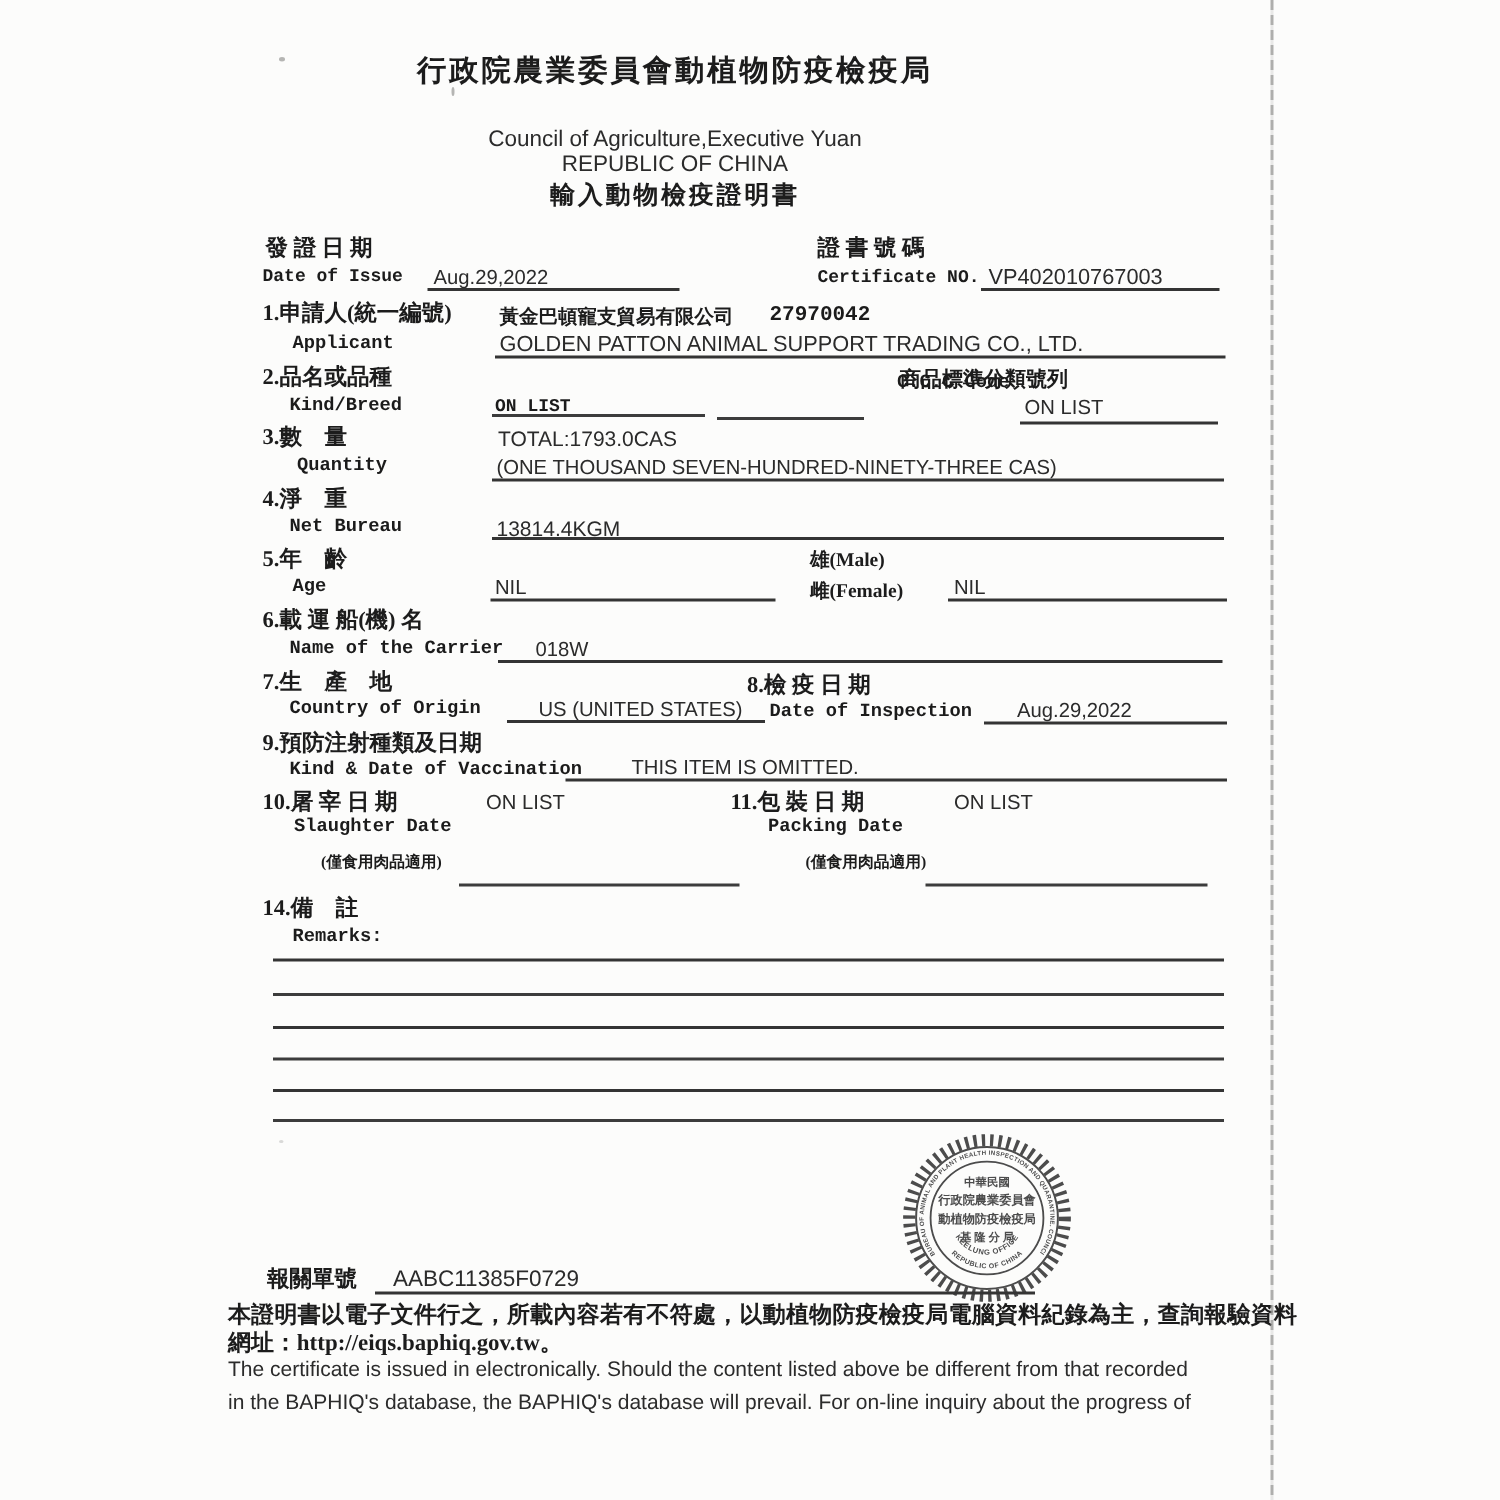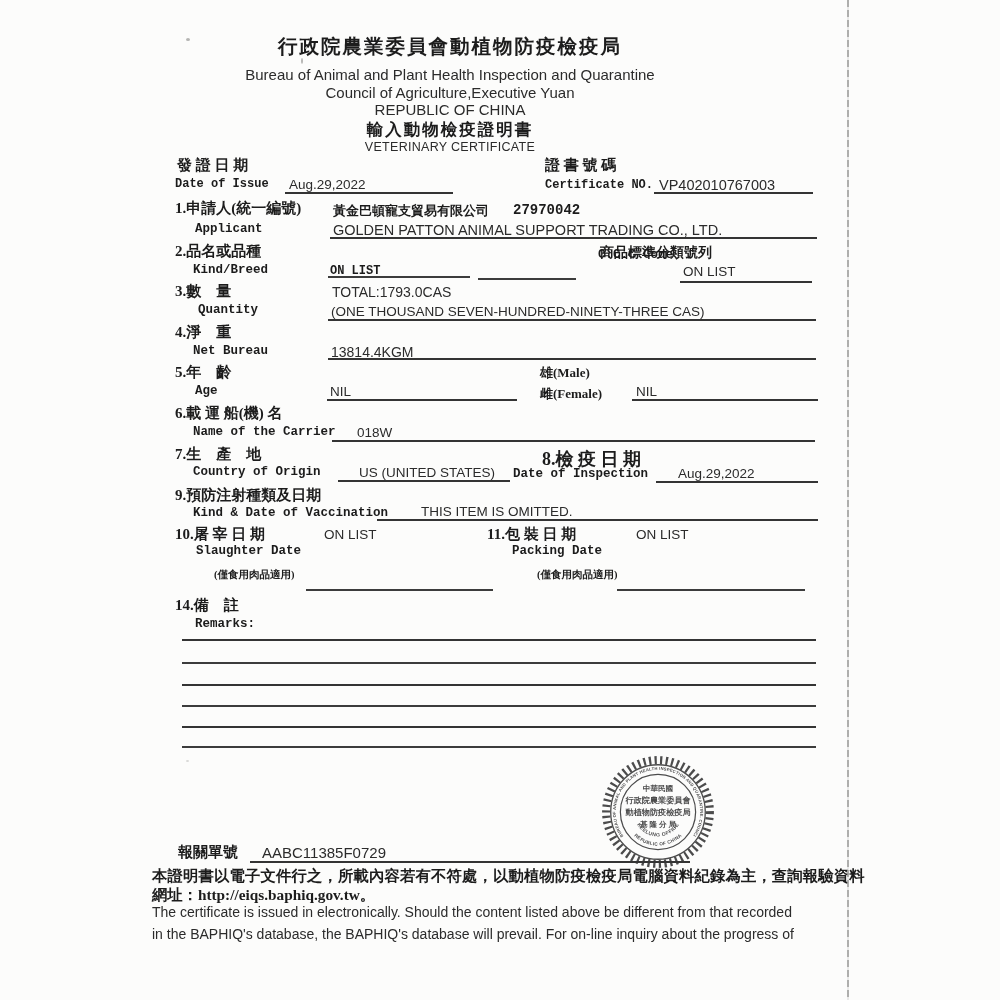--- a/index.html
+++ b/index.html
@@ -22,25 +22,23 @@
     opacity:.8;
   }
   .seal-svg{position:absolute;left:597px;top:751px;opacity:.93;}
 </style>
 </head>
 <body>
 
 <div class="page">
 
   <div class="abs zh center" style="top:33px;font-size:19.5px;letter-spacing:2px;">行政院農業委員會動植物防疫檢疫局</div>
-  <div class="abs sans center" style="top:66px;font-size:15px;">Bureau of Animal and Plant Health Inspection and Quarantine</div>
   <div class="abs sans center" style="top:84px;font-size:15px;">Council of Agriculture,Executive Yuan</div>
   <div class="abs sans center" style="top:101px;font-size:15px;">REPUBLIC OF CHINA</div>
   <div class="abs zh center" style="top:119px;font-size:16.5px;letter-spacing:2px;">輸入動物檢疫證明書</div>
-  <div class="abs sans center" style="top:140px;font-size:12.5px;letter-spacing:.3px;">VETERINARY CERTIFICATE</div>
 
   <div class="abs zh" style="left:177px;top:156px;font-size:15px;">發 證 日 期</div>
   <div class="abs mono" style="left:175px;top:177px;font-size:12px;">Date of Issue</div>
   <div class="abs sans" style="left:289px;top:177px;font-size:13.5px;">Aug.29,2022</div>
   <div class="rule" style="left:285px;top:192px;width:168px;"></div>
 
   <div class="abs zh" style="left:545px;top:156px;font-size:15px;">證 書 號 碼</div>
   <div class="abs mono" style="left:545px;top:178px;font-size:12px;">Certificate NO.</div>
   <div class="abs sans" style="left:659px;top:177px;font-size:14.5px;">VP402010767003</div>
   <div class="rule" style="left:654px;top:192px;width:159px;"></div>
@@ -81,21 +79,21 @@
   <div class="abs zh" style="left:540px;top:385px;font-size:13px;">雌(Female)</div>
   <div class="abs sans" style="left:636px;top:384px;font-size:13.5px;">NIL</div>
   <div class="rule" style="left:632px;top:399px;width:186px;"></div>
 
   <div class="abs zh" style="left:175px;top:404px;font-size:15px;">6.載 運 船(機) 名</div>
   <div class="abs mono" style="left:193px;top:425px;font-size:12.5px;">Name of the Carrier</div>
   <div class="abs sans" style="left:357px;top:425px;font-size:13.5px;">018W</div>
   <div class="rule" style="left:332px;top:440px;width:483px;"></div>
 
   <div class="abs zh" style="left:175px;top:445px;font-size:15px;">7.生　產　地</div>
-  <div class="abs zh" style="left:498px;top:447px;font-size:18px;margin-left:44px;">8.檢 疫 日 期</div>
+  <div class="abs zh" style="left:498px;top:447px;font-size:15px;">8.檢 疫 日 期</div>
   <div class="abs mono" style="left:193px;top:465px;font-size:12.5px;">Country of Origin</div>
   <div class="abs sans" style="left:359px;top:465px;font-size:13.5px;">US (UNITED STATES)</div>
   <div class="rule" style="left:338px;top:480px;width:172px;"></div>
   <div class="abs mono" style="left:513px;top:467px;font-size:12.5px;">Date of Inspection</div>
   <div class="abs sans" style="left:678px;top:466px;font-size:13.5px;">Aug.29,2022</div>
   <div class="rule" style="left:656px;top:481px;width:162px;"></div>
 
   <div class="abs zh" style="left:175px;top:486px;font-size:15px;">9.預防注射種類及日期</div>
   <div class="abs mono" style="left:193px;top:506px;font-size:12.5px;">Kind &amp; Date of Vaccination</div>
   <div class="abs sans" style="left:379px;top:504px;font-size:13.5px;margin-left:42px;">THIS ITEM IS OMITTED.</div>

